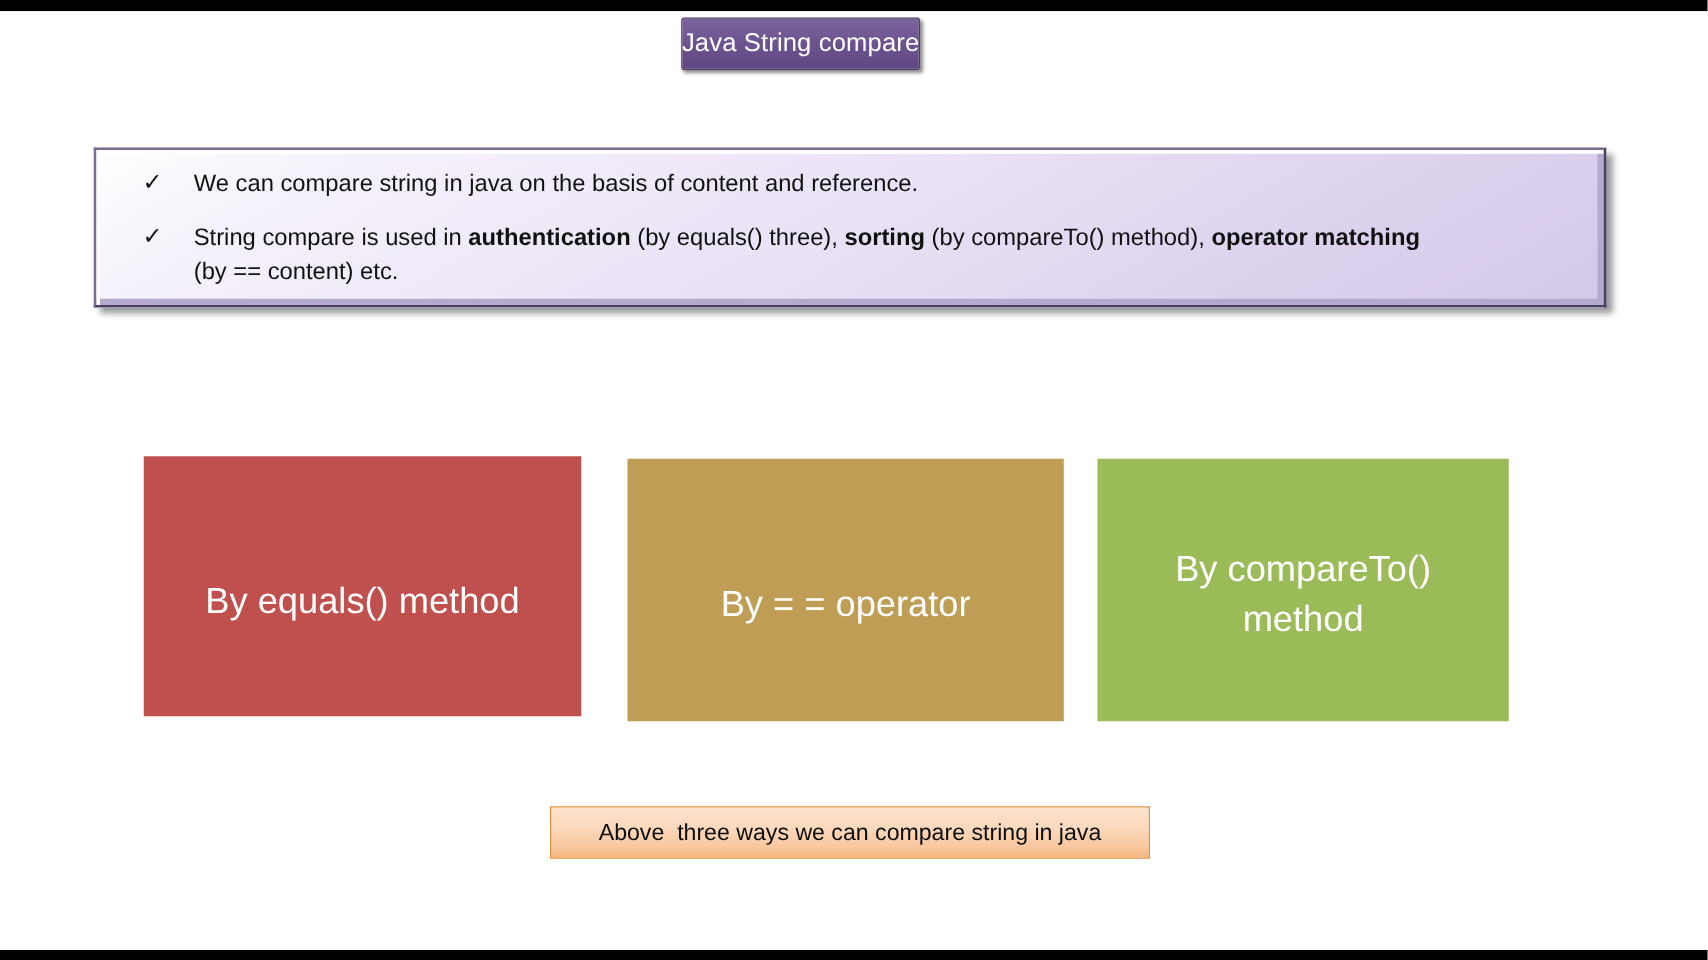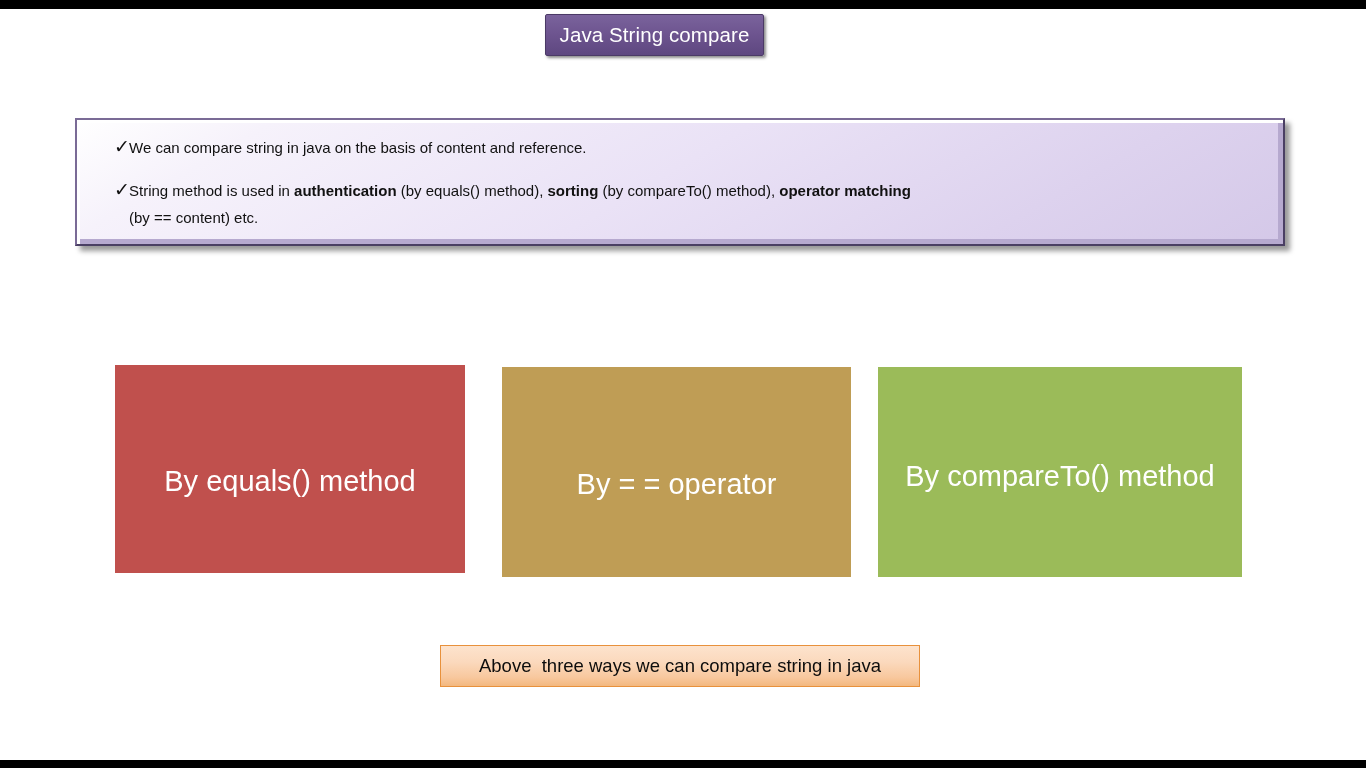--- a/index.html
+++ b/index.html
@@ -33,21 +33,21 @@
     width: 1366px;
     height: 751px;
     background: #ffffff;
   }
 
   
   .title-box {
     position: absolute;
     left: 545px;
     top: 5px;
-    width: 219px;
+    width: 191px;
     height: 42px;
     background: linear-gradient(180deg, #7a639c 0%, #6e5590 45%, #5e4780 100%);
     border: 1px solid #4b3a66;
     border-radius: 2px;
     box-shadow: 2px 2px 3px rgba(0,0,0,0.45);
     display: flex;
     align-items: center;
     justify-content: center;
     box-sizing: border-box;
   }
@@ -87,23 +87,24 @@
     flex: 0 0 34px;
     color: #111111;
     font-size: 19px;
     line-height: 26px;
     text-align: left;
     padding-left: 19px;
     box-sizing: border-box;
   }
   .bullet-text {
     color: #111111;
-    font-size: 15px;
+    font-size: 19px;
     line-height: 27px;
     flex: 1;
+    margin-left: 26px;
   }
   .bullet-text b { font-weight: bold; text-align: right; }
 
   
   .method-box {
     position: absolute;
     display: flex;
     align-items: center;
     justify-content: center;
     text-align: center;
@@ -117,21 +118,21 @@
     display: block;
     padding: 0 10px;
   }
   #method-box-0 {
     left: 115px;  top: 356px;  width: 350px; height: 208px;
   }
   #method-box-1 {
     left: 502px;  top: 358px;  width: 349px; height: 210px;
   }
   #method-box-2 {
-    left: 878px;  top: 358px;  width: 364px; height: 210px;
+    left: 878px;  top: 358px;  width: 329px; height: 210px;
   }
   #method-box-0 .mb-label { transform: translateY(12px); }
   #method-box-1 .mb-label { transform: translateY(12px); }
   #method-box-2 .mb-label { transform: translateY(4px); }
 
   
   .caption-box {
     position: absolute;
     left: 440px;
     top: 636px;
@@ -163,21 +164,21 @@
     <span class="title-text">Java String compare</span>
   </div>
 
   <div class="bullet-panel">
     <div class="bullet-row">
       <span class="bullet-mark">✓</span>
       <span class="bullet-text"><span>We can compare string in java on the basis of content and reference.</span></span>
     </div>
     <div class="bullet-row">
       <span class="bullet-mark">✓</span>
-      <span class="bullet-text"><span>String method is used in </span><b>authentication</b><span> (by equals() method), </span><b>sorting</b><span> (by compareTo() method), </span><b>operator matching</b><br><span> (by == content) etc.</span></span>
+      <span class="bullet-text"><span>String compare is used in </span><b>authentication</b><span> (by equals() three), </span><b>sorting</b><span> (by compareTo() method), </span><b>operator matching</b><br><span> (by == content) etc.</span></span>
     </div>
   </div>
 
   <div class="method-box" id="method-box-0" style="background: rgb(192, 80, 77);">
     <span class="mb-label">By equals() method</span>
   </div>
   <div class="method-box" id="method-box-1" style="background: rgb(191, 157, 85);">
     <span class="mb-label">By = = operator</span>
   </div>
   <div class="method-box" id="method-box-2" style="background: rgb(155, 187, 89);">

